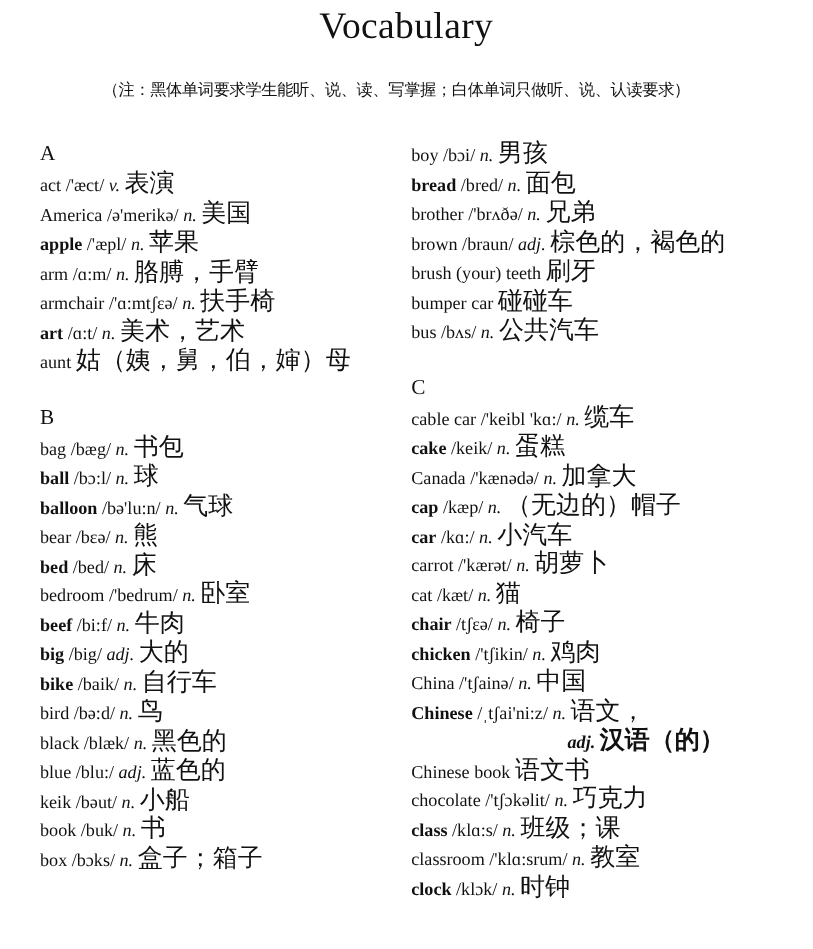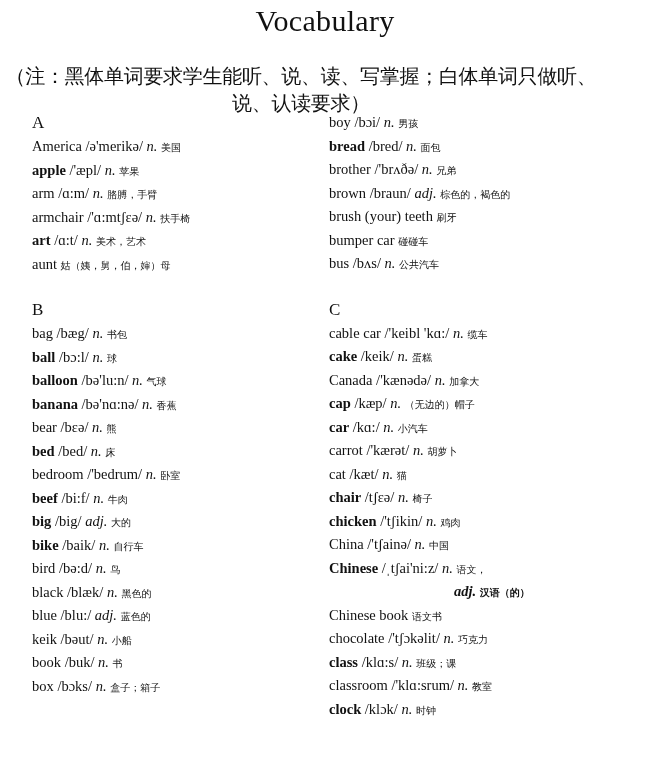--- a/index.html
+++ b/index.html
@@ -6,60 +6,60 @@
   body {
     width:650px; height:759px; background:#ffffff; color:#111;
     font-family:"Liberation Serif","DejaVu Serif",serif;
     position:relative; overflow:hidden;
   }
   .title {
     position:absolute; top:4px; left:0; width:650px; text-align:center;
     font-size:30px; font-weight:normal; letter-spacing:0.3px;
   }
   .note {
-    position:absolute; top:63px; left:0; width:602px; text-align:center;
-    font-family:"DejaVu Sans",sans-serif; font-size:20px; letter-spacing:-0.3px;
+    position:absolute; top:63px; left:16px; width:602px; text-align:center;
+    font-family:"DejaVu Sans",sans-serif; font-size:13px; letter-spacing:-0.3px;
   }
   .col { position:absolute; }
   .col.left { left:32px; top:111px; width:290px; }
   .col.right { left:329px; top:111px; width:320px; }
   .section { margin-bottom:0; }
   .letter { font-size:17px; height:24px; line-height:24px; }
   .entry {
     font-size:14.5px; height:23.5px; line-height:23.5px; white-space:nowrap;
   }
   .entry .word.bold { font-weight:bold; }
   .entry .pos { font-style:italic; }
-  .entry .zh { font-family:"DejaVu Sans",sans-serif; font-size:10px; }
+  .entry .zh { font-family:"DejaVu Sans",sans-serif; font-size:20px; }
   .entry.cont { padding-left:125px;font-weight:bold; }
   .gap { height:22px; }
 </style>
 </head>
 <body>
 
 <div class="title">Vocabulary</div>
 <div class="note">（注：黑体单词要求学生能听、说、读、写掌握；白体单词只做听、说、认读要求）</div>
 
 <div class="col left">
   <div class="section" id="sec-a">
       <div class="letter">A</div>
+      <div class="entry"><span class="word">act</span> <span class="phon">/'æct/</span> <span class="pos">v.</span> <span class="zh">表演</span></div>
       <div class="entry"><span class="word">America</span> <span class="phon">/ə'merikə/</span> <span class="pos">n.</span> <span class="zh">美国</span></div>
       <div class="entry"><span class="word bold">apple</span> <span class="phon">/'æpl/</span> <span class="pos">n.</span> <span class="zh">苹果</span></div>
       <div class="entry"><span class="word">arm</span> <span class="phon">/ɑ:m/</span> <span class="pos">n.</span> <span class="zh">胳膊，手臂</span></div>
       <div class="entry"><span class="word">armchair</span> <span class="phon">/'ɑ:mtʃεə/</span> <span class="pos">n.</span> <span class="zh">扶手椅</span></div>
       <div class="entry"><span class="word bold">art</span> <span class="phon">/ɑ:t/</span> <span class="pos">n.</span> <span class="zh">美术，艺术</span></div>
       <div class="entry"><span class="word">aunt</span> <span class="phon"></span> <span class="pos"></span> <span class="zh">  姑（姨，舅，伯，婶）母</span></div>
     </div>
   <div class="gap"></div>
   <div class="section" id="sec-b">
       <div class="letter">B</div>
       <div class="entry"><span class="word">bag</span> <span class="phon">/bæg/</span> <span class="pos">n.</span> <span class="zh">书包</span></div>
       <div class="entry"><span class="word bold">ball</span> <span class="phon">/bɔ:l/</span> <span class="pos">n.</span> <span class="zh">球</span></div>
       <div class="entry"><span class="word bold">balloon</span> <span class="phon">/bə'lu:n/</span> <span class="pos">n.</span> <span class="zh">气球</span></div>
-      <div class="entry"><span class="word bold">banana</span> <span class="phon">/bə'nɑ:nə/</span> <span class="pos">n.</span> <span class="zh">香蕉</span></div>
       <div class="entry"><span class="word">bear</span> <span class="phon">/bεə/</span> <span class="pos">n.</span> <span class="zh">熊</span></div>
       <div class="entry"><span class="word bold">bed</span> <span class="phon">/bed/</span> <span class="pos">n.</span> <span class="zh">床</span></div>
       <div class="entry"><span class="word">bedroom</span> <span class="phon">/'bedrum/</span> <span class="pos">n.</span> <span class="zh">卧室</span></div>
       <div class="entry"><span class="word bold">beef</span> <span class="phon">/bi:f/</span> <span class="pos">n.</span> <span class="zh">牛肉</span></div>
       <div class="entry"><span class="word bold">big</span> <span class="phon">/big/</span> <span class="pos">adj.</span> <span class="zh">大的</span></div>
       <div class="entry"><span class="word bold">bike</span> <span class="phon">/baik/</span> <span class="pos">n.</span> <span class="zh">自行车</span></div>
       <div class="entry"><span class="word">bird</span> <span class="phon">/bə:d/</span> <span class="pos">n.</span> <span class="zh">鸟</span></div>
       <div class="entry"><span class="word">black</span> <span class="phon">/blæk/</span> <span class="pos">n.</span> <span class="zh">黑色的</span></div>
       <div class="entry"><span class="word">blue</span> <span class="phon">/blu:/</span> <span class="pos">adj.</span> <span class="zh">蓝色的</span></div>
       <div class="entry"><span class="word">keik</span> <span class="phon">/bəut/</span> <span class="pos">n.</span> <span class="zh">小船</span></div>

